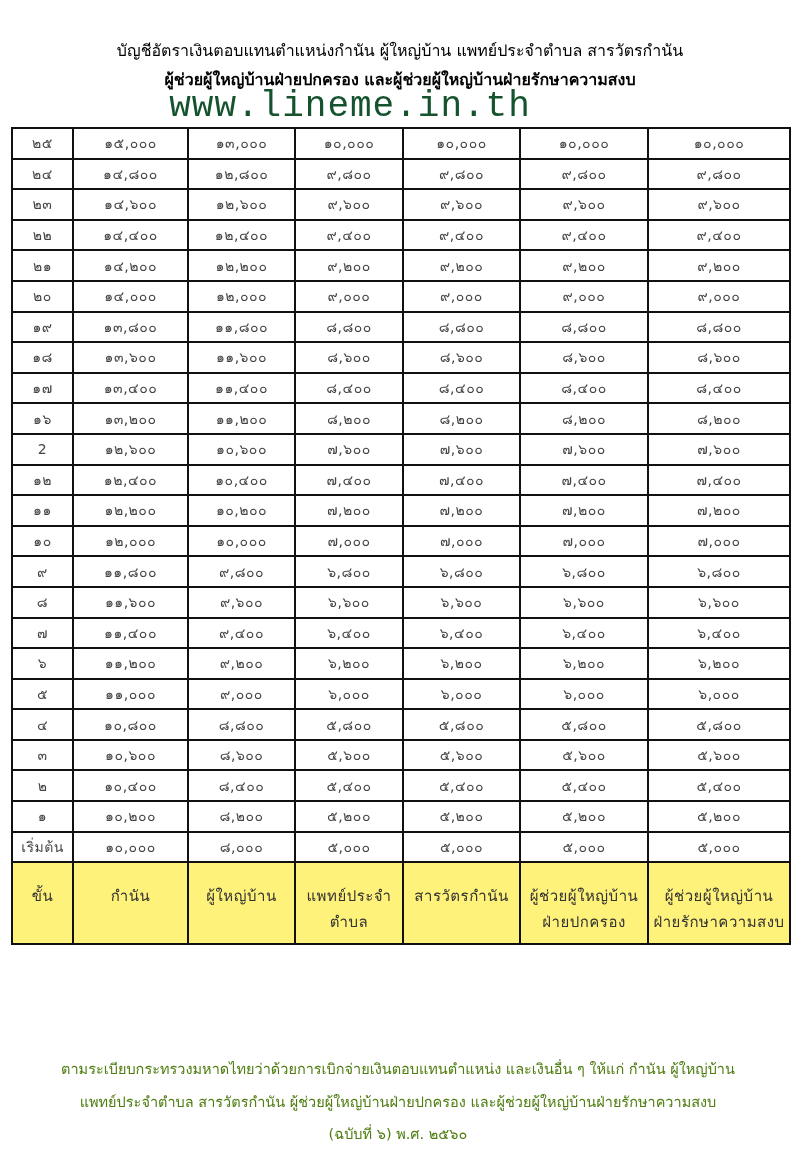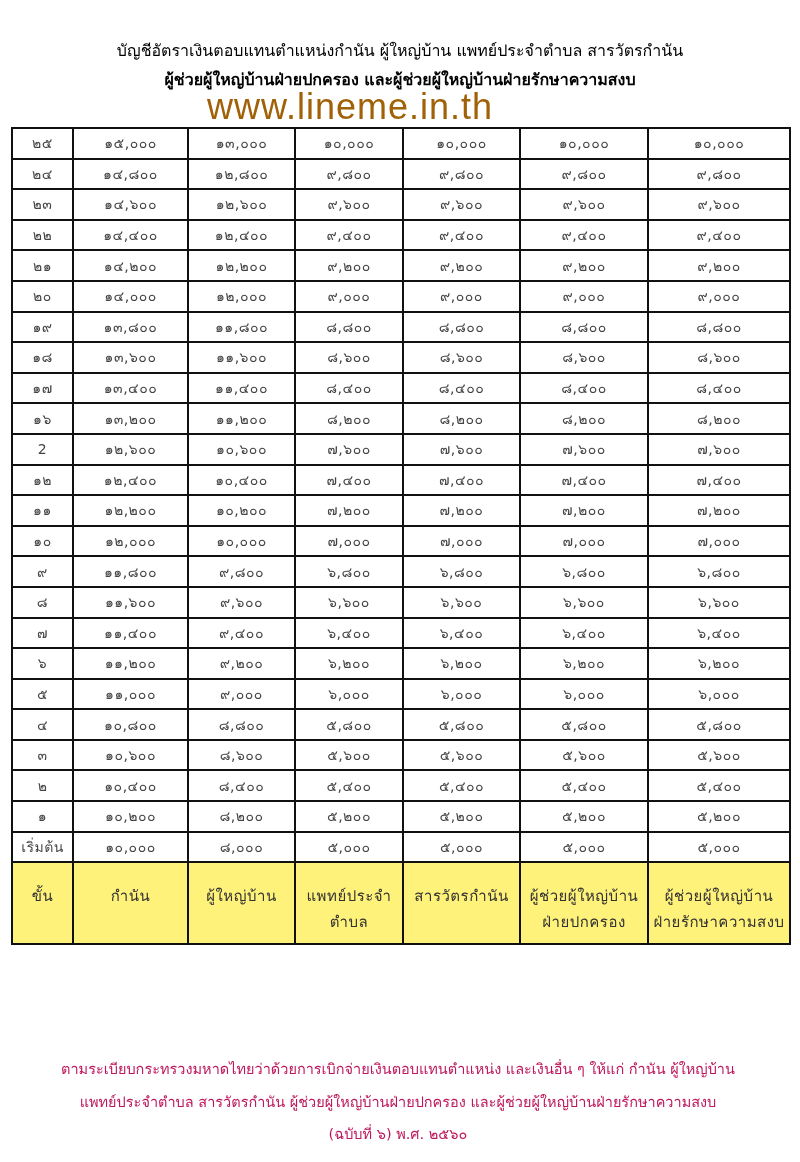--- a/index.html
+++ b/index.html
@@ -3,34 +3,34 @@
 <meta charset="utf-8">
 <style>
   html, body { margin: 0; padding: 0; background: #ffffff; }
   body { width: 800px; height: 1162px; position: relative; overflow: hidden;
          font-family: "DejaVu Sans", sans-serif; color: #3a3a3a; }
   .title { position: absolute; left: 0; width: 800px; text-align: center;
            font-size: 16px; color: #000000; }
   .t1 { top: 38px; }
   .t2 { top: 67px; font-weight: bold; }
   .watermark { position: absolute; top: 86px; left: 0; width: 700px; text-align: center;
-               font-family: Liberation Sans, sans-serif; font-size: 36px; color: #a16207;
+               font-family: Liberation Mono, monospace; font-size: 36px; color: #14532d;
                letter-spacing: 1px; }
   table.rates { position: absolute; left: 11px; top: 127px; width: 778px;
                 border-collapse: collapse; table-layout: fixed; }
   table.rates td { border: 2px solid #111; text-align: center; vertical-align: middle;
                    height: 28.6px; padding: 0; font-size: 14px; color: #444;
                    letter-spacing: 0.5px; }
   table.rates tr.start-row td { font-size: 14px; }
   table.rates td.step { font-size: 14px; }
   table.rates tr.header-row td { background: #fff27a; height: 60px; vertical-align: top;
                                   padding-top: 20px; font-size: 15px; color: #333;
                                   line-height: 26px; }
   .footer { position: absolute; left: 0; width: 796px; text-align: center;
-            font-size: 14.5px; color: #be185d; }
+            font-size: 14.5px; color: #4d7c0f; }
   .f1 { top: 1057px; }
   .f2 { top: 1090px; }
   .f3 { top: 1122px; }
 </style>
 </head>
 <body>
 
 <div class="title t1">บัญชีอัตราเงินตอบแทนตำแหน่งกำนัน ผู้ใหญ่บ้าน แพทย์ประจำตำบล สารวัตรกำนัน</div>
 <div class="title t2">ผู้ช่วยผู้ใหญ่บ้านฝ่ายปกครอง และผู้ช่วยผู้ใหญ่บ้านฝ่ายรักษาความสงบ</div>
 <div class="watermark">www.lineme.in.th</div>

